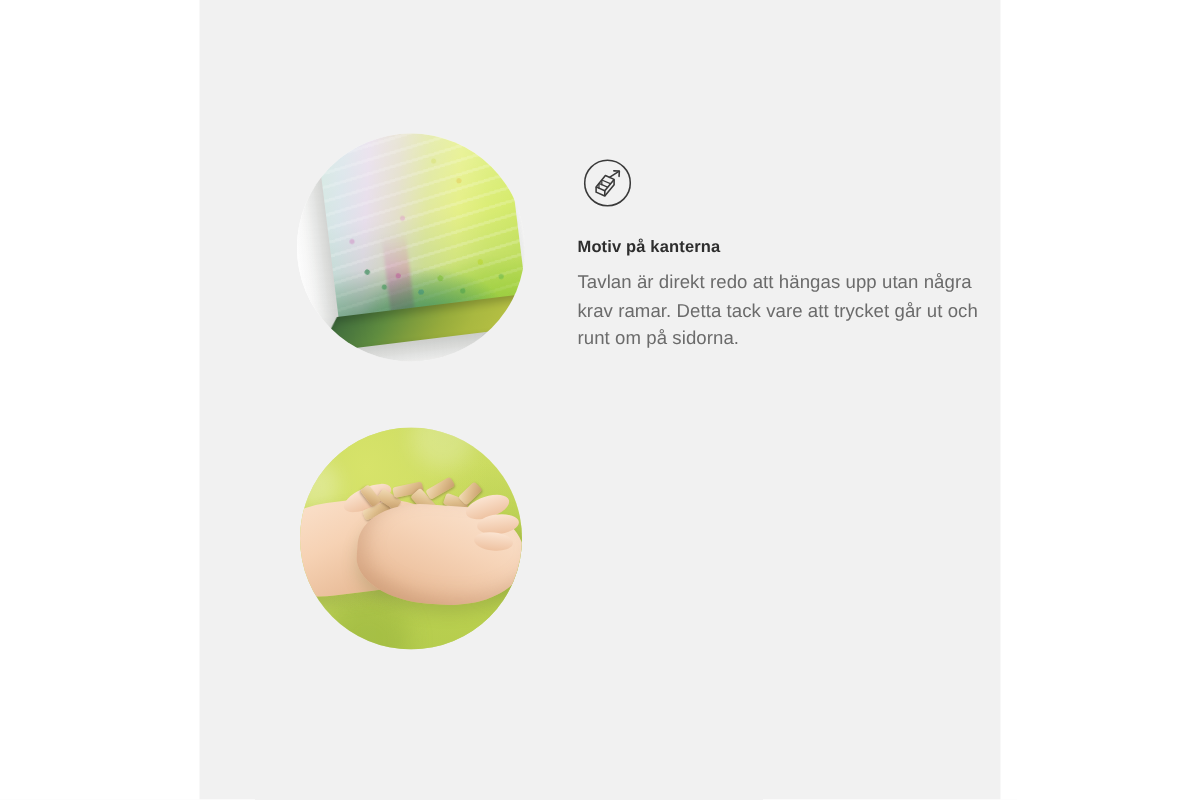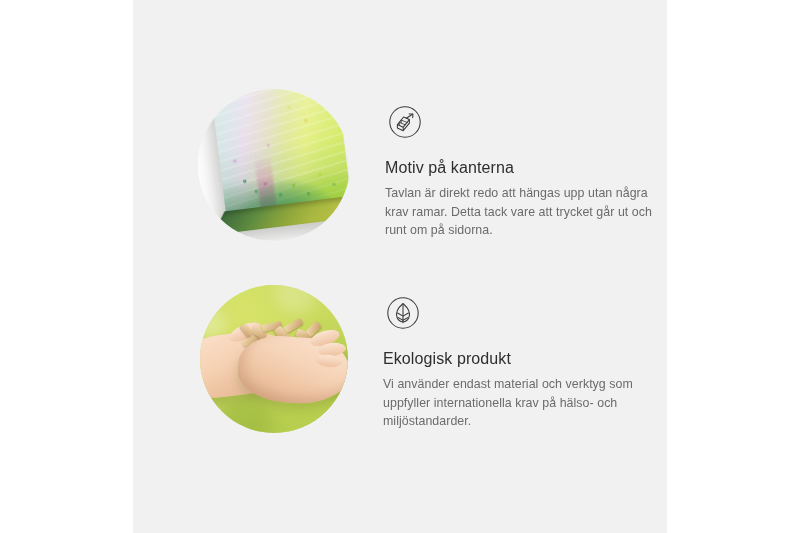--- a/index.html
+++ b/index.html
@@ -251,22 +251,22 @@
   }
   .feature-1 .feature-text { padding-top: 13px; }
   .feature-2 .feature-text { padding-top: 8px; }
 
   .feature-icon {
     display: block;
     margin-bottom: 12px;
   }
   .feature-title {
     margin: 0 0 7px 0;
-    font-size: 16px;
-    font-weight: 400;
+    font-size: 11px;
+    font-weight: 700;
     color: #2e2e2e;
     letter-spacing: 0.1px;
     line-height: 1.2;
   }
   .feature-desc {
     margin: 0;
     font-size: 12.4px;
     line-height: 1.48;
     color: #6b6b6b;
     letter-spacing: 0.05px;
@@ -335,30 +335,16 @@
             <div class="chip" style="left:2px;  top:8px;  width:14px; height:7px;  transform:rotate(52deg);"></div>
             <div class="chip" style="left:68px; top:6px;  width:15px; height:8px;  transform:rotate(-44deg);"></div>
           </div>
           <div class="hand-right"></div>
           <div class="finger f1"></div>
           <div class="finger f2"></div>
           <div class="finger f3"></div>
         </div>
       </div>
 
-      <div class="feature-text">
-        <span class="feature-icon">
-          <svg width="40" height="40" viewBox="0 0 40 40" fill="none" aria-hidden="true">
-            <circle cx="20" cy="20" r="15.2" stroke="#3a3a3a" stroke-width="1.05" fill="none"></circle>
-            <path d="M20 10.5 C25.6 15.4 27.4 20.6 26.0 24.2 C24.8 27.3 22.6 28.6 20 29.1
-                     C17.4 28.6 15.2 27.3 14.0 24.2 C12.6 20.6 14.4 15.4 20 10.5 Z" stroke="#3a3a3a" stroke-width="1.05" fill="none" stroke-linejoin="round"></path>
-            <path d="M20 11.6 L20 29.6" stroke="#3a3a3a" stroke-width="1.05" stroke-linecap="round"></path>
-            <path d="M14.6 20.0 L20 23.1 L25.4 20.0" stroke="#3a3a3a" stroke-width="1.05" fill="none" stroke-linejoin="round" stroke-linecap="round"></path>
-            <path d="M15.3 24.6 L20 27.3 L24.7 24.6" stroke="#3a3a3a" stroke-width="1.05" fill="none" stroke-linejoin="round" stroke-linecap="round"></path>
-          </svg>
-        </span>
-        <h3 class="feature-title">Ekologisk produkt</h3>
-        <p class="feature-desc">Vi använder endast material och verktyg som uppfyller internationella krav på hälso- och miljöstandarder.</p>
-      </div>
     </div>
 
   </div>
 </div>
 
 </body></html>

